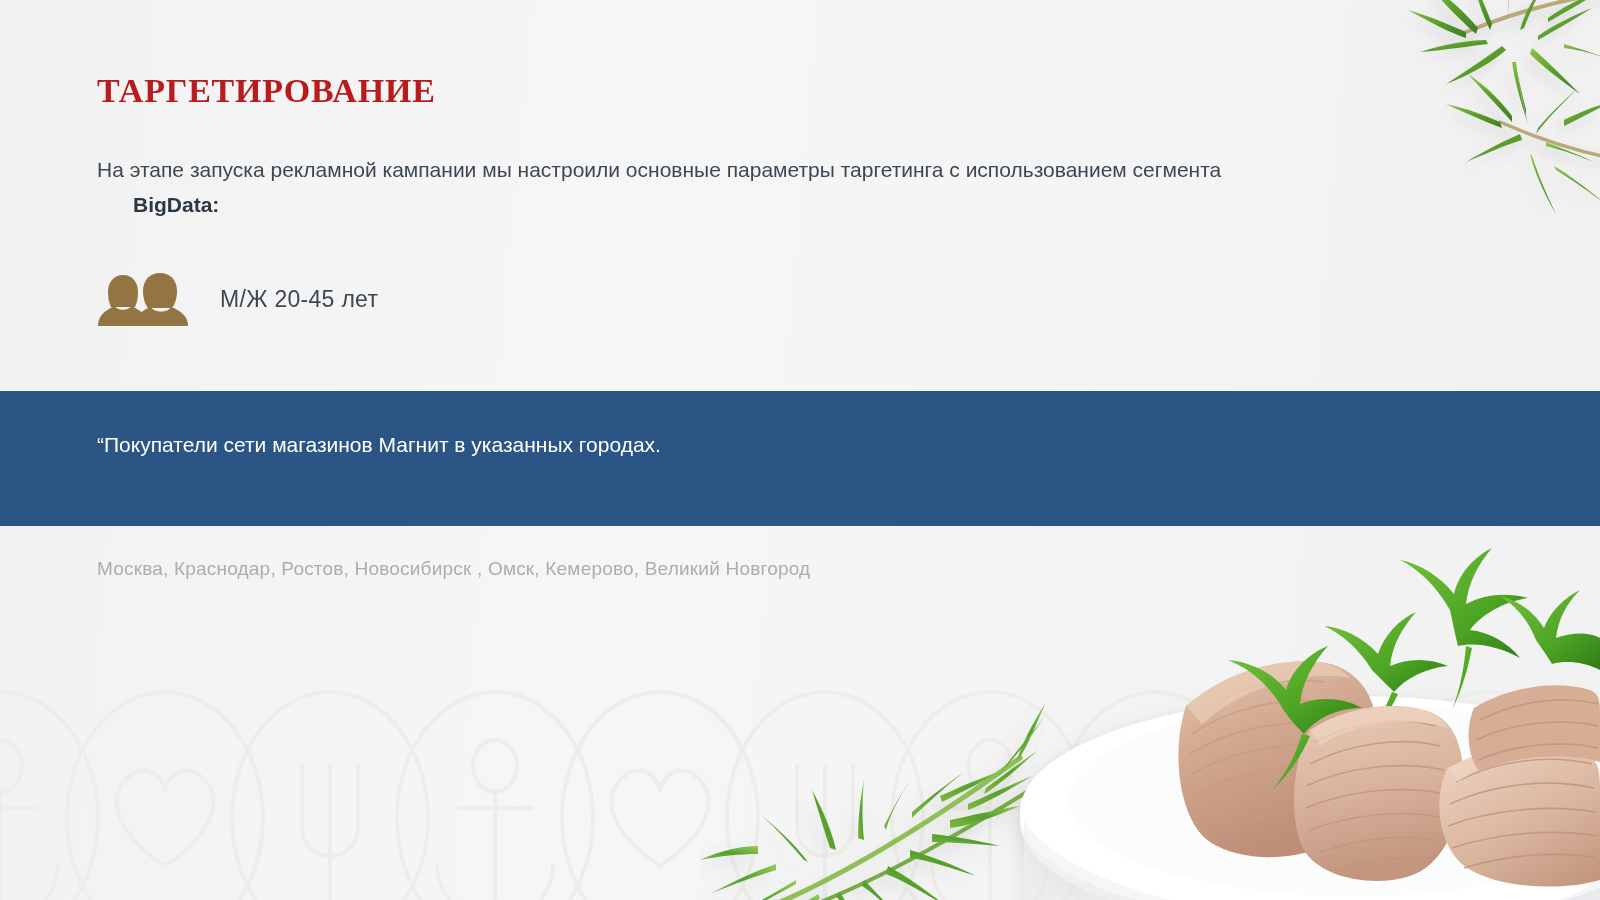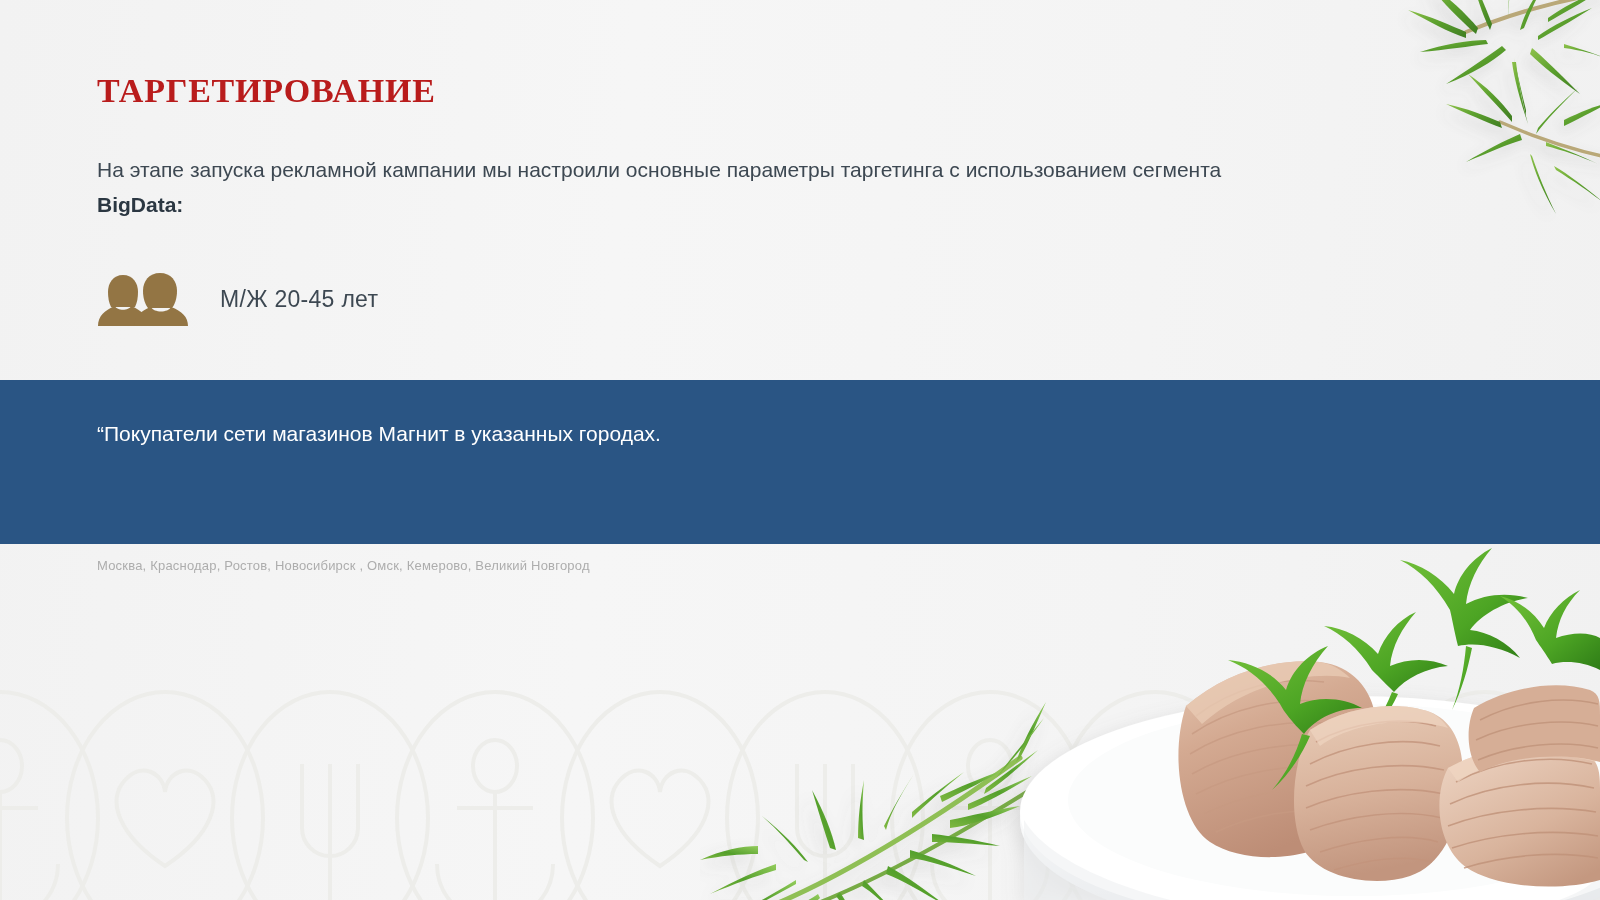--- a/index.html
+++ b/index.html
@@ -79,59 +79,59 @@
 
   .lede {
     position:absolute;
     left:97px; top:152px;
     width:1180px;
     font-size:21px;
     line-height:35px;
     color:#3d4852;
     font-weight:400;
   }
-  .lede b { font-weight:bold; color:#2b3742; }
+  .lede b { font-weight:bold; color:#2b3742;margin-left:36px; }
 
   .target-row {
     position:absolute;
     left:96px; top:270px;
     display:flex;
     align-items:center;
     gap:28px;
   }
   .people-icon { width:96px; height:58px; display:block; }
   .target-label {
     font-size:23px;
     color:#3d4852;
     letter-spacing:0.3px;
     white-space:nowrap;
   }
 
   
   .quote-band {
     position:absolute;
-    left:0; top:380px;
-    width:1600px; height:164px;
+    left:0; top:391px;
+    width:1600px; height:135px;
     background:#2a5584;
     z-index:6;
   }
   .quote-text {
     position:absolute;
     left:97px; top:36px;
     width:1300px;
     font-size:21px;
     line-height:36px;
     color:#ffffff;
     font-weight:400;
   }
 
   .cities {
     position:absolute;
     left:97px; top:558px;
-    font-size:13px;
+    font-size:19px;
     color:#adadad;
     letter-spacing:0.2px;
     z-index:5;
     white-space:nowrap;
     text-align:center;
   }
 </style>
 </head>
 <body>
 

